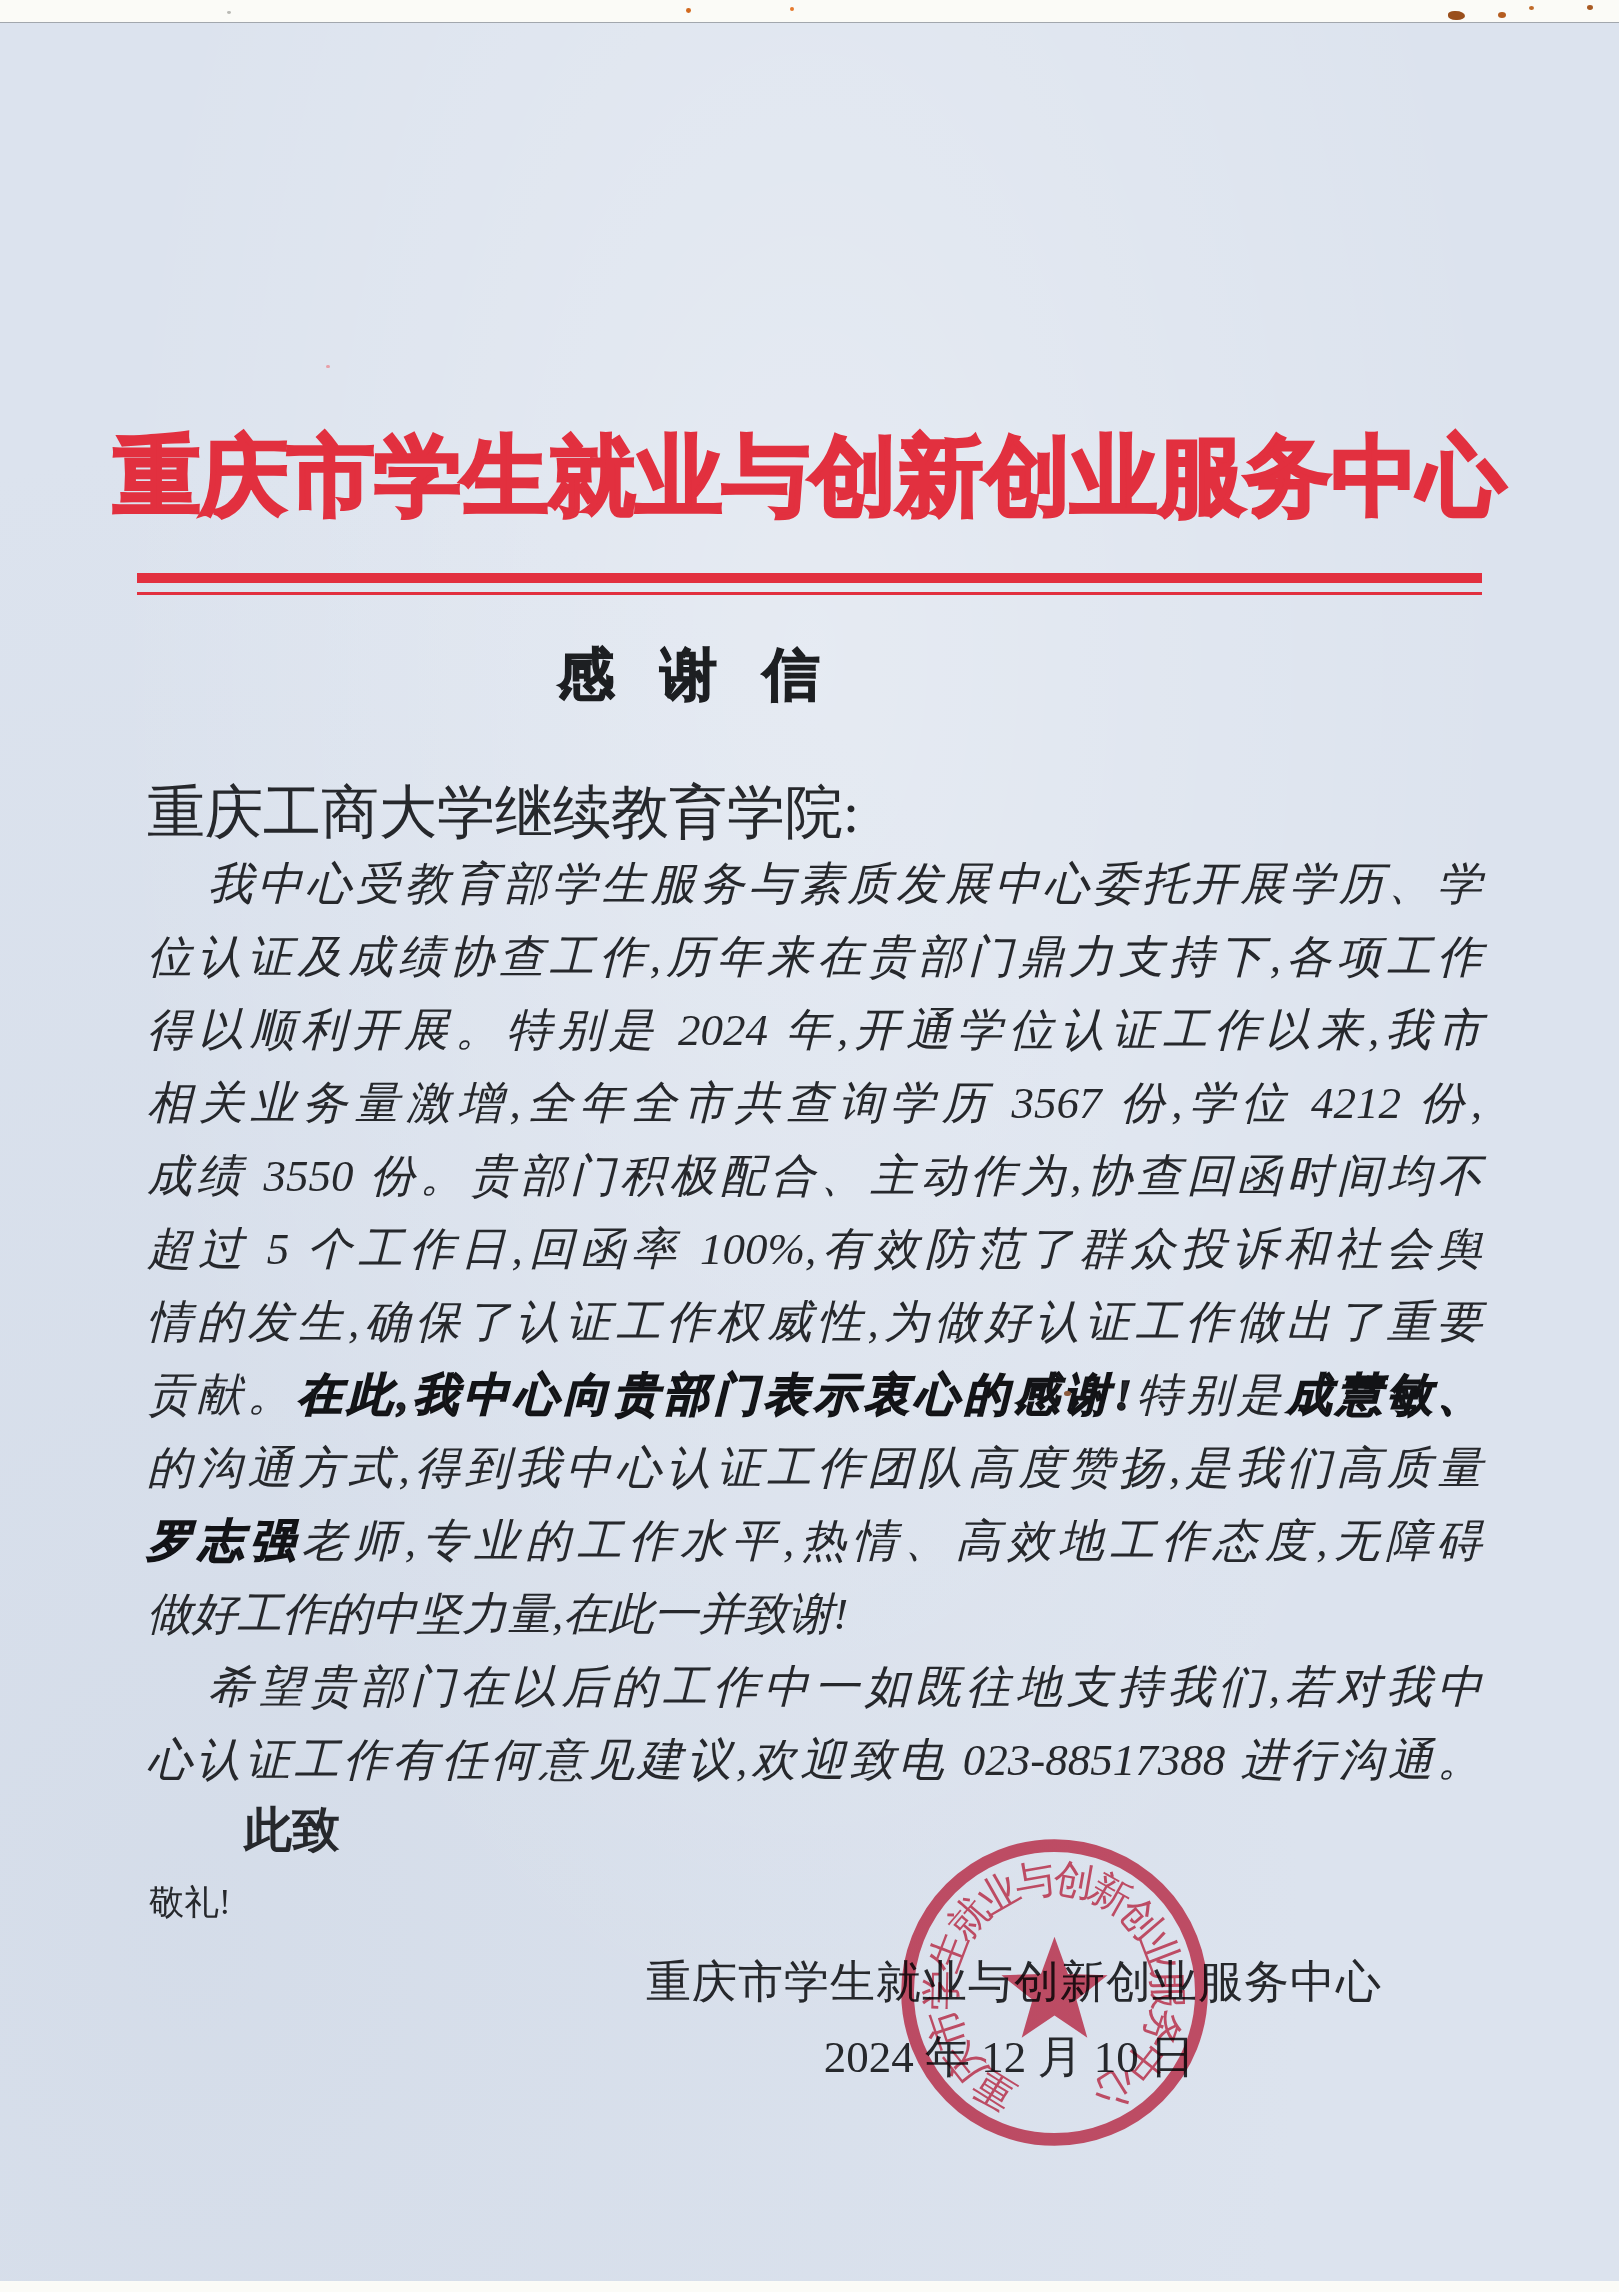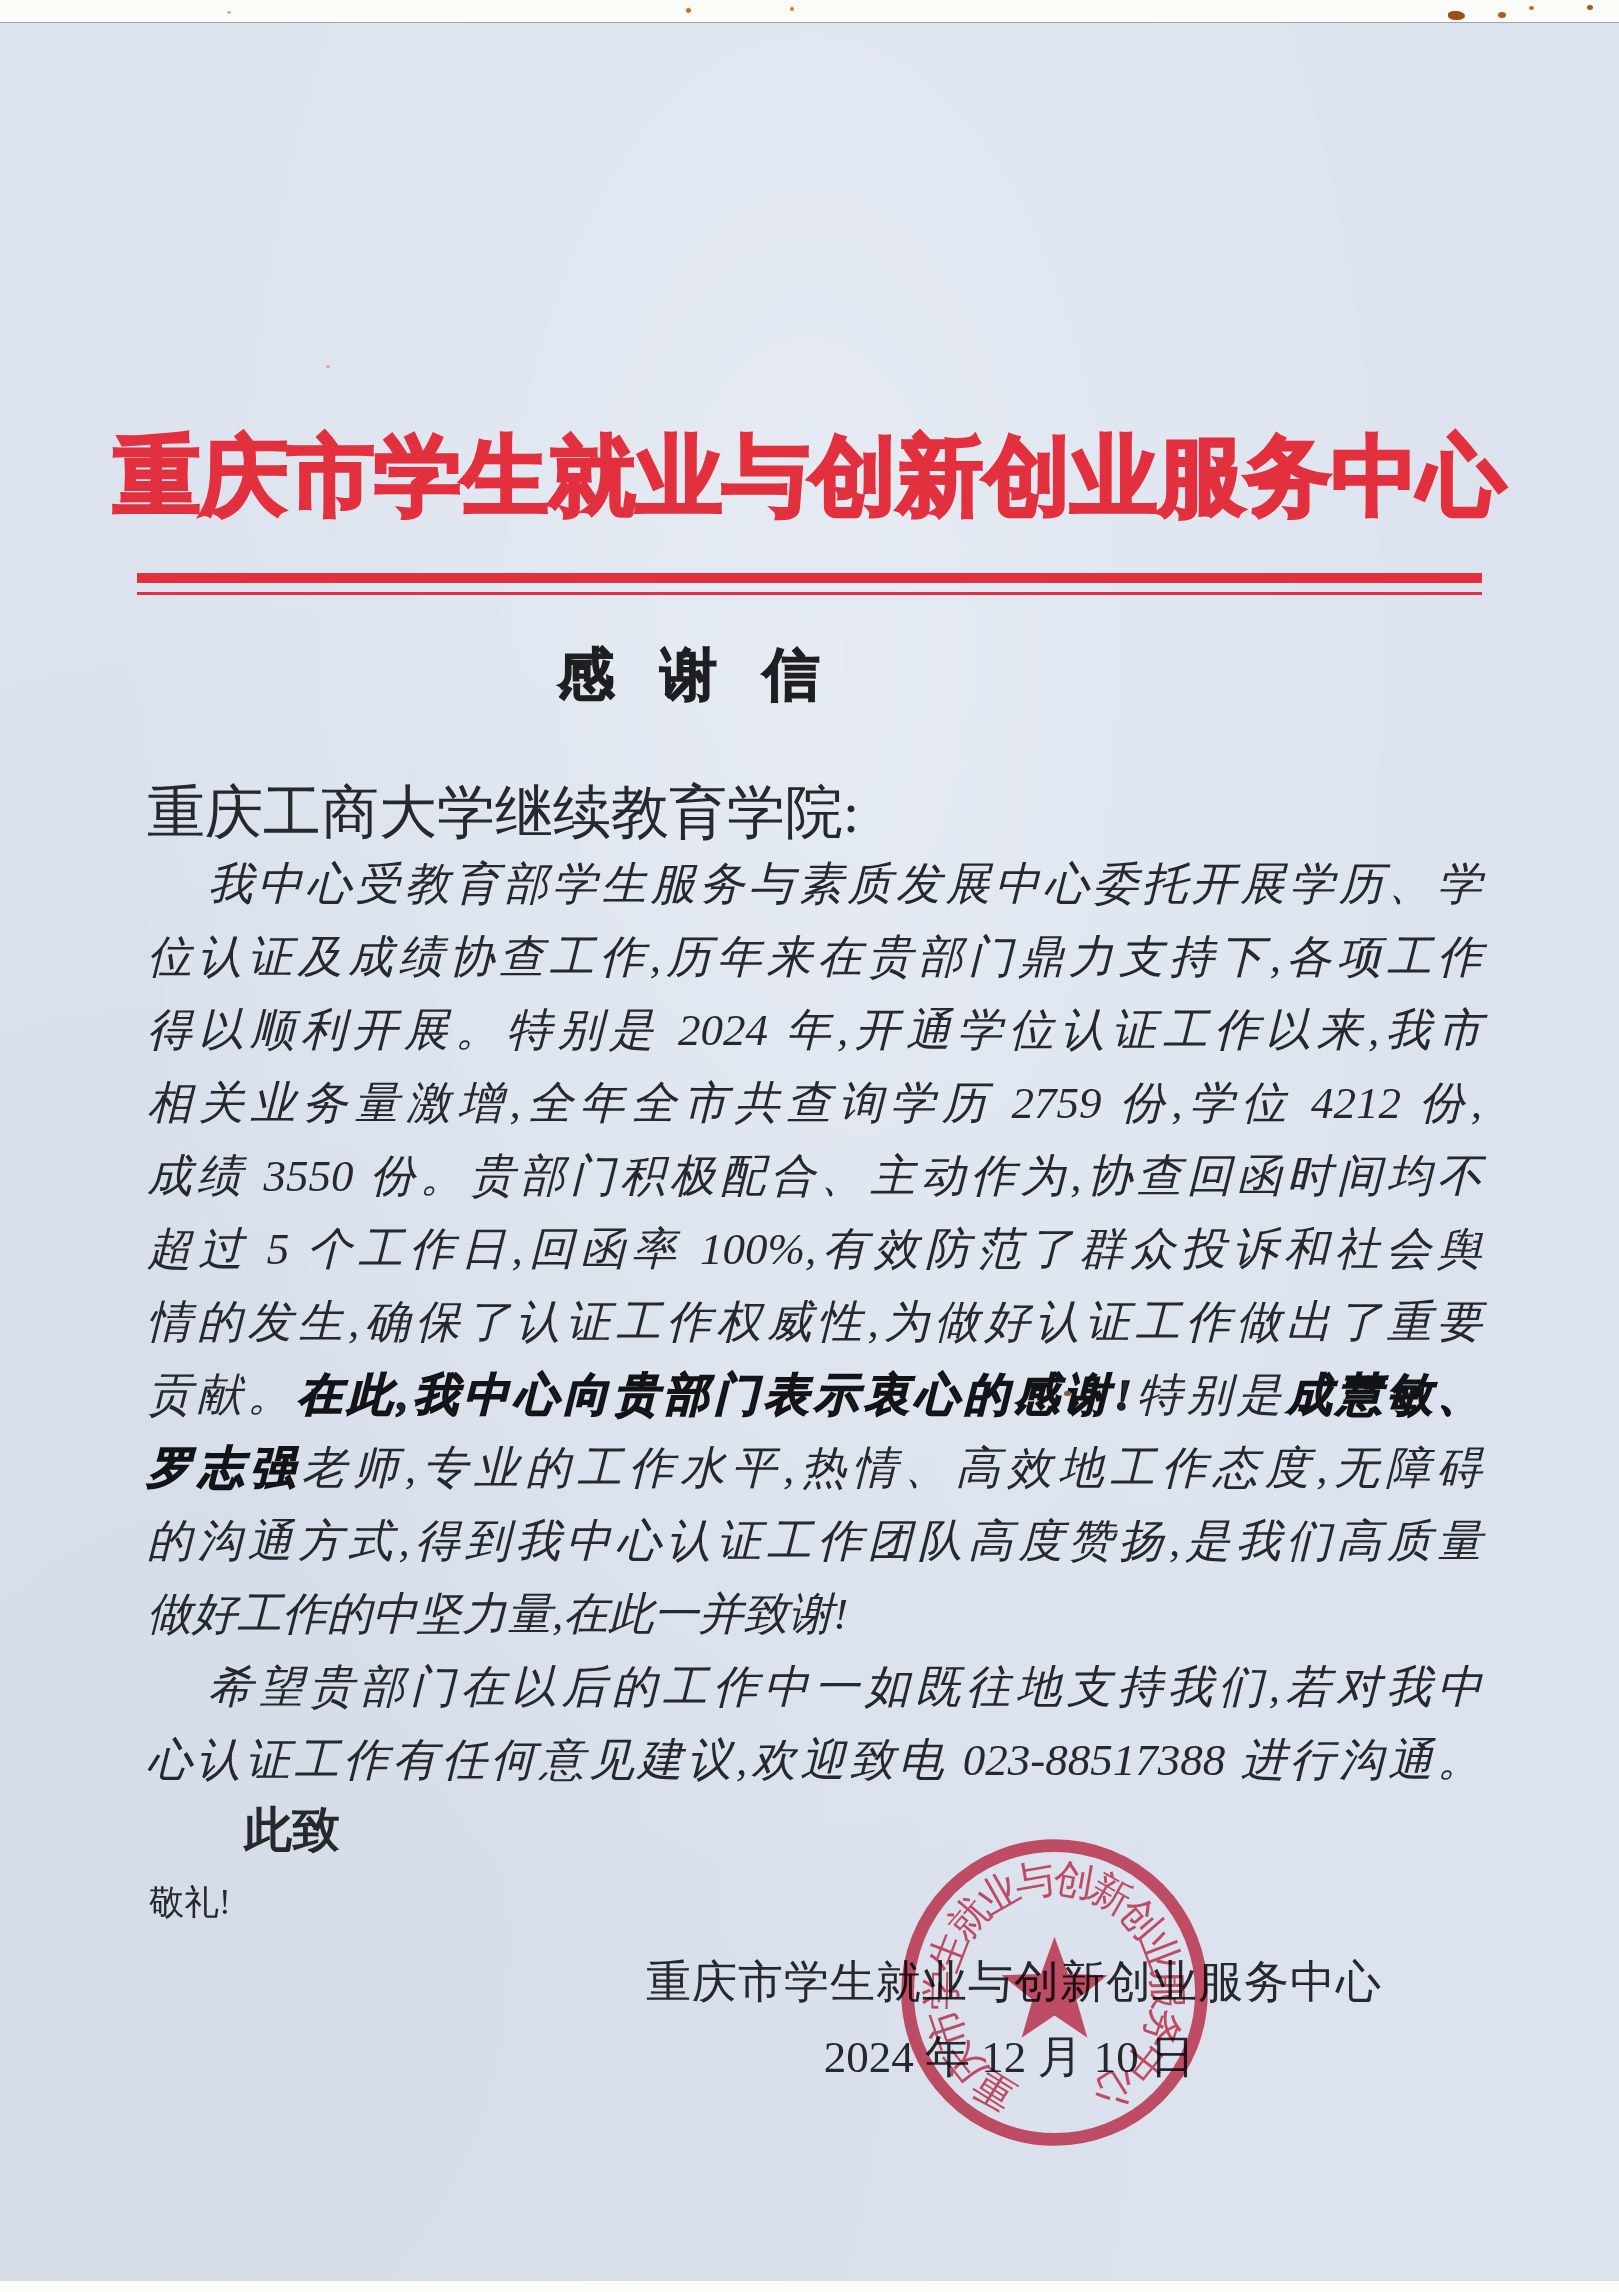--- a/index.html
+++ b/index.html
@@ -91,27 +91,27 @@
     <div class="rule rule-thin"></div>
 
     <h2 class="title">感 谢 信</h2>
 
     <div class="greeting">重庆工商大学继续教育学院:</div>
 
     <div class="body" id="body-lines">
         <div class="bline fill ind"><span>我中心受教育部学生服务与素质发展中心委托开展学历、学</span></div>
         <div class="bline fill"><span>位认证及成绩协查工作,历年来在贵部门鼎力支持下,各项工作</span></div>
         <div class="bline fill"><span>得以顺利开展。特别是 2024 年,开通学位认证工作以来,我市</span></div>
-        <div class="bline fill"><span>相关业务量激增,全年全市共查询学历 2759 份,学位 4212 份,</span></div>
+        <div class="bline fill"><span>相关业务量激增,全年全市共查询学历 3567 份,学位 4212 份,</span></div>
         <div class="bline fill"><span>成绩 3550 份。贵部门积极配合、主动作为,协查回函时间均不</span></div>
         <div class="bline fill"><span>超过 5 个工作日,回函率 100%,有效防范了群众投诉和社会舆</span></div>
         <div class="bline fill"><span>情的发生,确保了认证工作权威性,为做好认证工作做出了重要</span></div>
         <div class="bline fill"><span>贡献。</span><span class="bold">在此,我中心向贵部门表示衷心的感谢!</span><span>特别是</span><span class="bold">成慧敏、</span></div>
+        <div class="bline fill"><span>的沟通方式,得到我中心认证工作团队高度赞扬,是我们高质量</span></div>
         <div class="bline fill"><span class="bold">罗志强</span><span>老师,专业的工作水平,热情、高效地工作态度,无障碍</span></div>
-        <div class="bline fill"><span>的沟通方式,得到我中心认证工作团队高度赞扬,是我们高质量</span></div>
         <div class="bline"><span>做好工作的中坚力量,在此一并致谢!</span></div>
         <div class="bline fill ind"><span>希望贵部门在以后的工作中一如既往地支持我们,若对我中</span></div>
         <div class="bline fill"><span>心认证工作有任何意见建议,欢迎致电 023-88517388 进行沟通。</span></div>
       </div>
 
     <div class="cizhi">此致</div>
     <div class="jingli">敬礼!</div>
 
     <div class="sig">重庆市学生就业与创新创业服务中心</div>
     <div class="date">2024 年 12 月 10 日</div>

